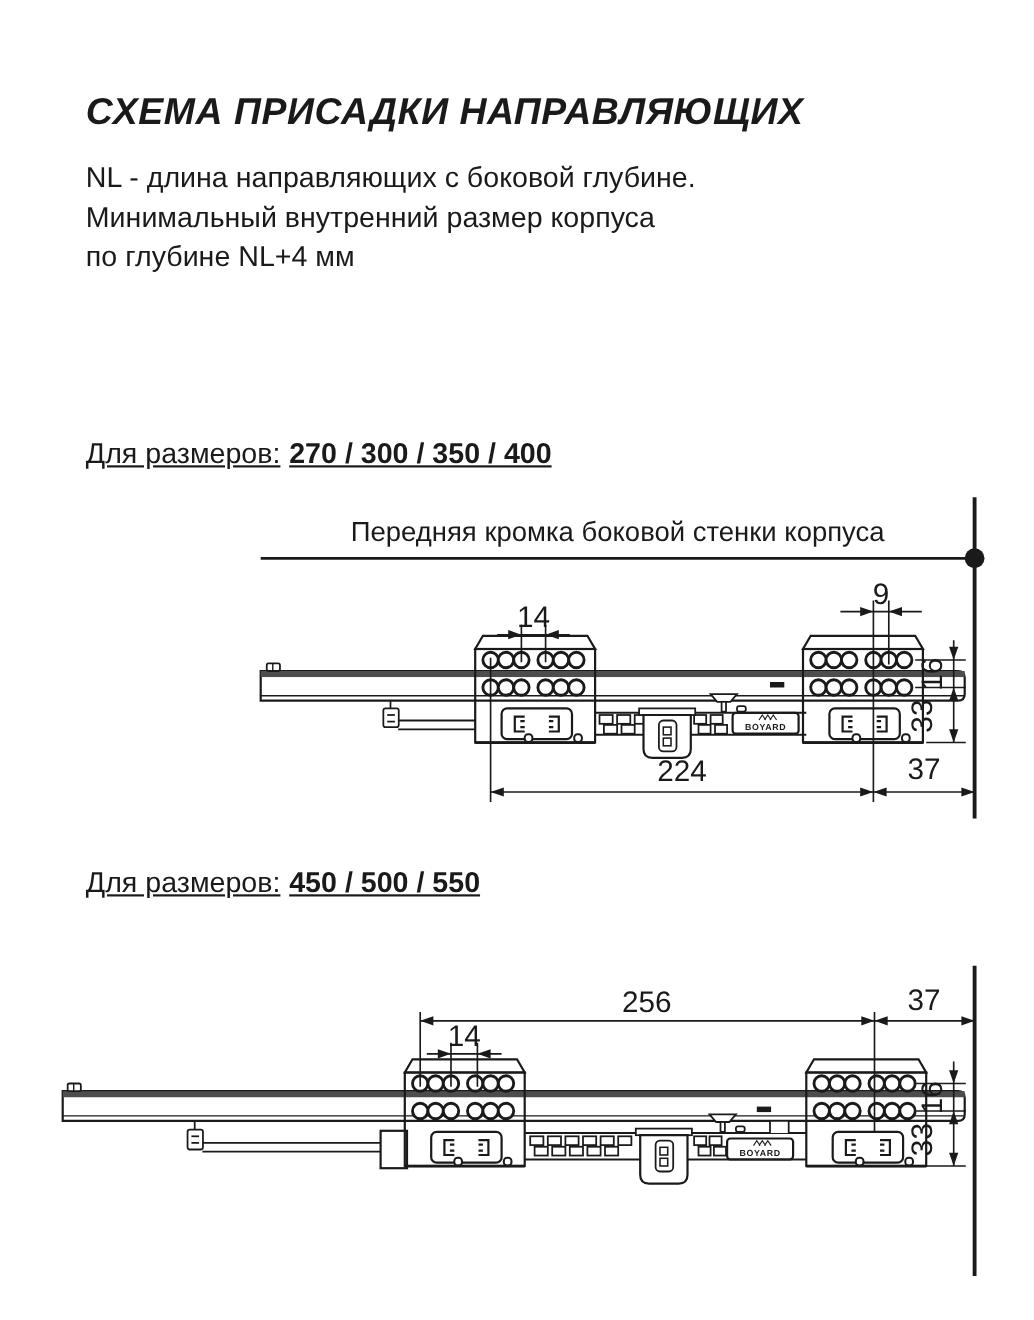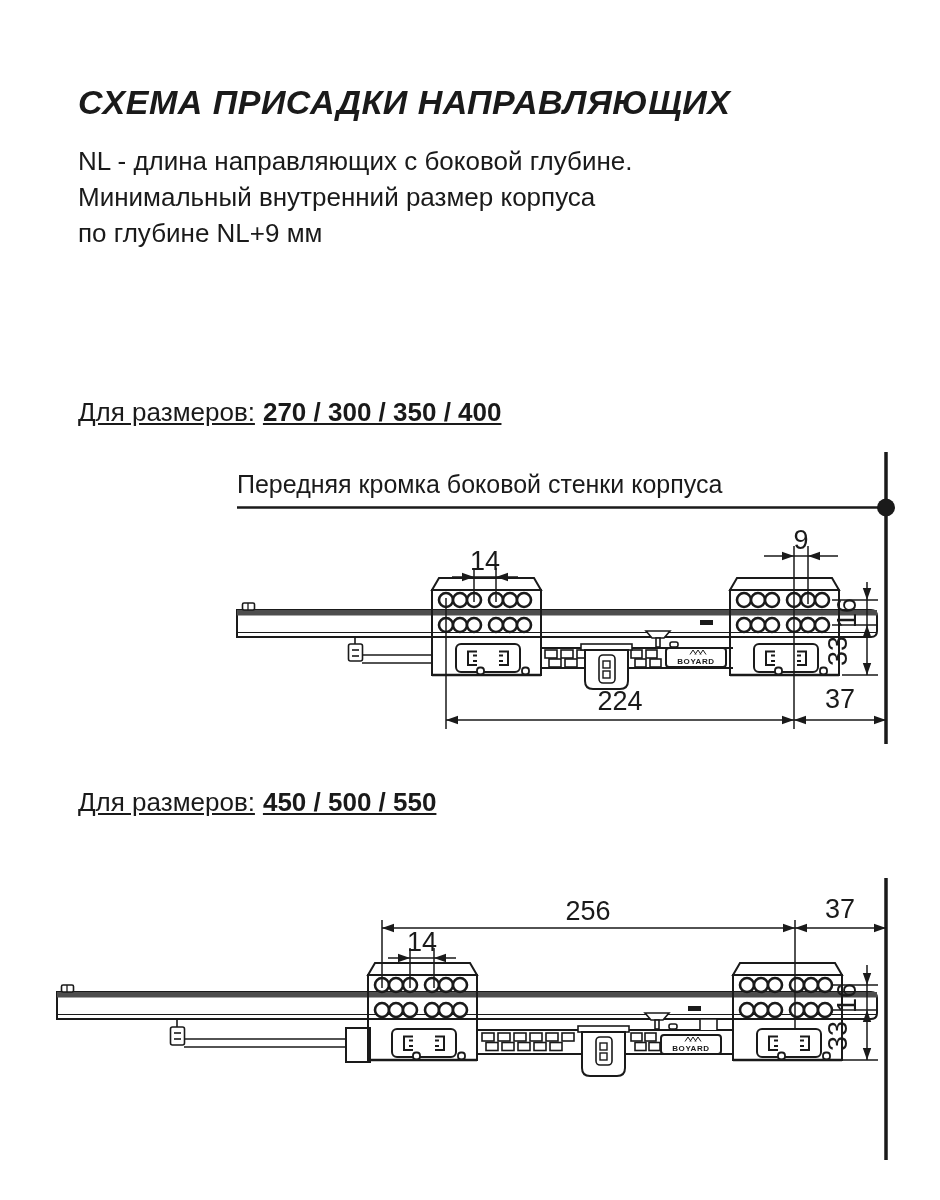--- a/index.html
+++ b/index.html
@@ -14,37 +14,37 @@
   }
   .intro{
     top:143px;left:78px;width:700px;
     font-size:26px;line-height:36px;
   }
   .heading{font-size:26px;white-space:nowrap;text-decoration:underline;}
   .heading .sizes{font-weight:bold;margin-left:8px;}
   .heading1{top:397px;left:78px;}
   .heading2{top:787px;left:78px;}
   .edge-label{
-    top:470px;left:237px;width:649px;
+    top:470px;left:237px;width:649px;text-align:center;
     font-size:25px;white-space:nowrap;
   }
   svg{position:absolute;top:0;left:0;}
   .ln{stroke:#1a1a1a;fill:none;}
   .dim{font-size:27px;fill:#1a1a1a;text-anchor:middle;font-family:"Liberation Sans",sans-serif;}
   .brandtxt{font-size:8px;font-weight:bold;letter-spacing:.6px;fill:#1a1a1a;text-anchor:middle;font-family:"Liberation Sans",sans-serif;}
 </style>
 </head>
 <body>
 
 <div class="abs title">СХЕМА ПРИСАДКИ НАПРАВЛЯЮЩИХ</div>
 
 <div class="abs intro">
   <div>NL - длина направляющих с боковой глубине.</div>
   <div>Минимальный внутренний размер корпуса</div>
-  <div>по глубине NL+9 мм</div>
+  <div>по глубине NL+4 мм</div>
 </div>
 
 <div class="abs heading heading1">
   <span>Для размеров:</span><span class="sizes">270 / 300 / 350 / 400</span>
 </div>
 
 <div class="abs edge-label">Передняя кромка боковой стенки корпуса</div>
 
 <div class="abs heading heading2">
   <span>Для размеров:</span><span class="sizes">450 / 500 / 550</span>

